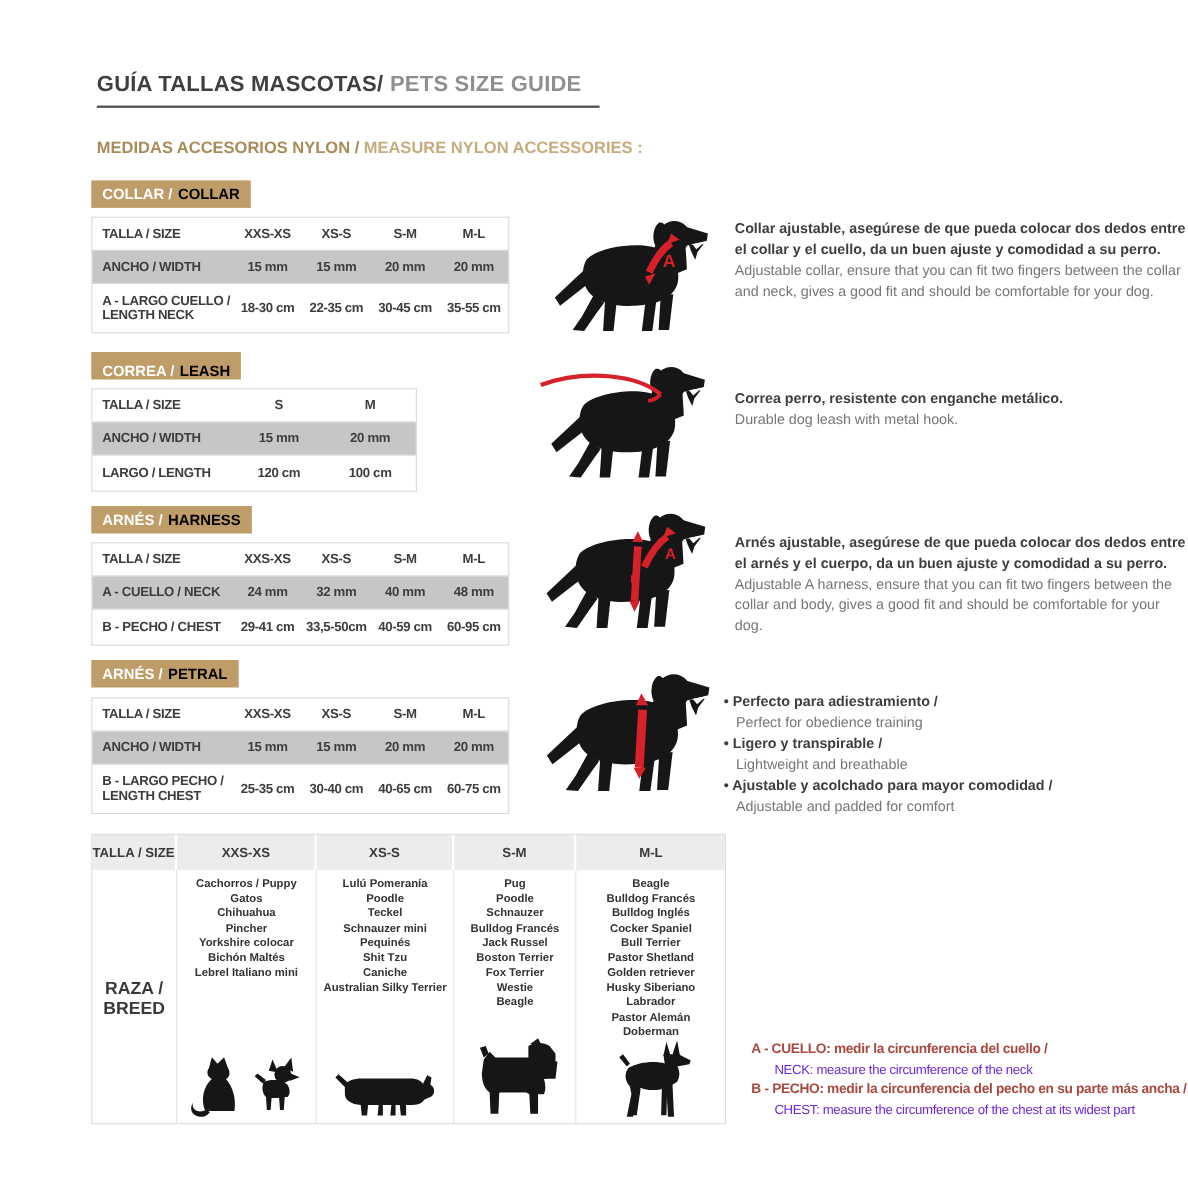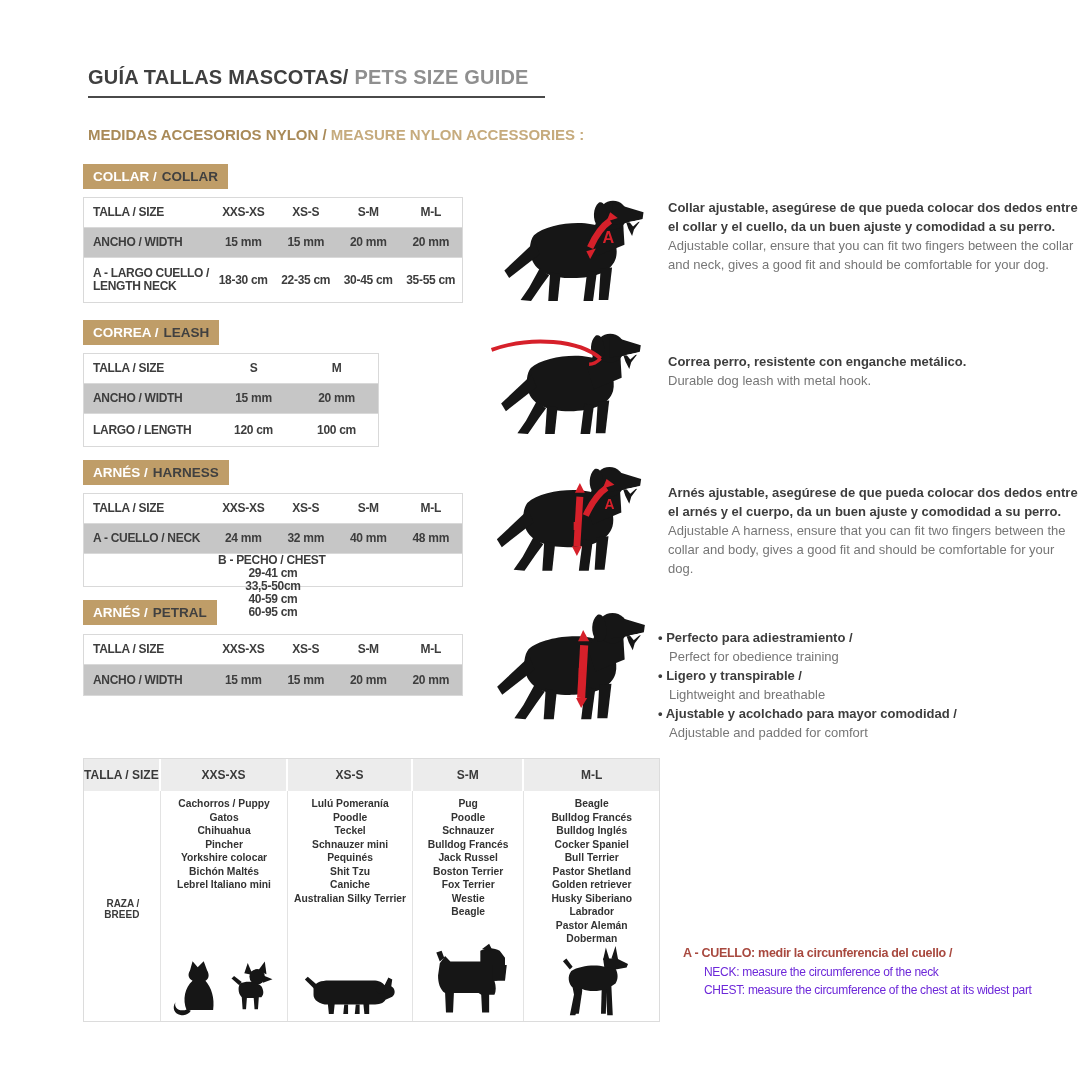--- a/index.html
+++ b/index.html
@@ -8,21 +8,21 @@
   #canvas{position:relative;width:1080px;height:1080px;background:#fff;overflow:hidden;color:#3d3d3d;}
 
   .title{position:absolute;left:88px;top:66px;font-size:20px;font-weight:bold;letter-spacing:.2px;
          border-bottom:2px solid #4a4a4a;padding:0 16px 7px 0;color:#3f3f3f;white-space:nowrap;}
   .title .lt{color:#8f8f8f;margin-left:6px;}
   .subtitle{position:absolute;left:88px;top:126px;font-size:15px;font-weight:bold;color:#a98a58;white-space:nowrap;}
   .subtitle .lt{color:#c6ab7d;margin-left:4px;}
 
   .badge{position:absolute;height:25px;background:#bf9d68;color:#fff;font-weight:bold;font-size:13.5px;
          display:inline-flex;align-items:center;padding:0 10px;white-space:nowrap;}
-  .badge .lt{color:#404040;margin-left:5px;}
+  .badge .lt{color:#000000;margin-left:5px;}
 
   .sizetable{position:absolute;border:1px solid #d9d9d9;background:#fff;}
   .trow{display:flex;align-items:center;height:30px;border-bottom:1px solid #d9d9d9;}
   .trow:last-child{border-bottom:none;}
   .trow.gray{background:#c6c6c6;justify-content:center;}
   .trow.tall{height:44px;}
   .tcell{flex:1;font-size:12px;font-weight:bold;color:#3d3d3d;text-align:center;line-height:13px;letter-spacing:-.3px;}
   .tcell.label{flex:none;width:128px;text-align:left;padding-left:9px;}
 
   .dog{position:absolute;}
@@ -42,21 +42,21 @@
   .bt-header{display:flex;height:32px;}
   .bt-hcell{background:#ececec;display:flex;align-items:center;justify-content:center;
             font-size:12px;font-weight:bold;color:#3a3a3a;border-right:2px solid #fff;}
   .bt-hcell:last-child{border-right:none;}
   .bt-body{display:flex;height:230px;}
   .bt-col{border-right:1px solid #e3e3e3;display:flex;flex-direction:column;align-items:center;padding-top:6px;}
   .bt-col:last-child{border-right:none;}
   .w0{width:77px;} .w1{width:128px;} .w2{width:125px;} .w3{width:112px;} .w4{width:135px;}
   .breeds{font-size:10.3px;font-weight:bold;line-height:13.5px;text-align:center;color:#333;}
   .bt-sil{margin-top:auto;margin-bottom:5px;display:flex;align-items:flex-end;gap:4px;}
-  .raza{margin:auto;font-size:10px;font-weight:bold;white-space:pre-line;text-align:right;color:#3a3a3a;}
+  .raza{margin:auto;font-size:16px;font-weight:bold;white-space:pre-line;text-align:center;color:#3a3a3a;}
 
   .notes{position:absolute;left:683px;top:944px;font-size:12.5px;line-height:18.5px;letter-spacing:-.3px;white-space:nowrap;}
   .notes .nb{font-weight:bold;color:#a8493f;}
   .notes .nl{color:#6d28d9;padding-left:21px;font-size:12px;}
 </style>
 </head>
 <body>
 
 <div id="canvas">
 
@@ -120,21 +120,21 @@
       <path fill="#d6202a" d="M124,20 L132,26 L120,30 Z"></path>
       <path fill="#d6202a" d="M99,61 L109,58 L103,69 Z"></path>
       <text x="116" y="52" font-size="17">A</text>
     </svg>
   </div>
   <div class="desc" style="left:668px;top:198px;">
     <div class="es">Collar ajustable, asegúrese de que pueda colocar dos dedos entre el collar y el cuello, da un buen ajuste y comodidad a su perro.</div>
     <div class="en">Adjustable collar, ensure that you can fit two fingers between the collar and neck, gives a good fit and should be comfortable for your dog.</div>
   </div>
 
-  <div class="badge" style="left:83px;top:320px;">
+  <div class="badge" style="left:83px;top:320px;align-items:flex-end;">
     <span>CORREA /</span>
     <span class="lt">LEASH</span>
   </div>
   <div class="sizetable" style="left:83px;top:353px;width:296px;">
     <div class="trow">
       <div class="tcell label">TALLA / SIZE</div>
       <div class="tcell">S</div>
       <div class="tcell">M</div>
     </div>
     <div class="trow gray">
@@ -172,21 +172,21 @@
       <div class="tcell">S-M</div>
       <div class="tcell">M-L</div>
     </div>
     <div class="trow gray">
       <div class="tcell label">A - CUELLO / NECK</div>
       <div class="tcell">24 mm</div>
       <div class="tcell">32 mm</div>
       <div class="tcell">40 mm</div>
       <div class="tcell">48 mm</div>
     </div>
-    <div class="trow" style="height:32px;flex-direction:column;">
+    <div class="trow" style="height:32px;">
       <div class="tcell label">B - PECHO / CHEST</div>
       <div class="tcell">29-41 cm</div>
       <div class="tcell">33,5-50cm</div>
       <div class="tcell">40-59 cm</div>
       <div class="tcell">60-95 cm</div>
     </div>
   </div>
   <div class="dog" style="left:484px;top:458px;">
     <svg width="168" height="116" viewBox="0 0 170 115">
       <use href="#dog-shape"></use>
@@ -215,20 +215,27 @@
       <div class="tcell">XS-S</div>
       <div class="tcell">S-M</div>
       <div class="tcell">M-L</div>
     </div>
     <div class="trow gray">
       <div class="tcell label">ANCHO / WIDTH</div>
       <div class="tcell">15 mm</div>
       <div class="tcell">15 mm</div>
       <div class="tcell">20 mm</div>
       <div class="tcell">20 mm</div>
+    </div>
+    <div class="trow tall">
+      <div class="tcell label">B - LARGO PECHO / LENGTH CHEST</div>
+      <div class="tcell">25-35 cm</div>
+      <div class="tcell">30-40 cm</div>
+      <div class="tcell">40-65 cm</div>
+      <div class="tcell">60-75 cm</div>
     </div>
   </div>
   <div class="dog" style="left:484px;top:599px;">
     <svg width="172" height="128" viewBox="0 0 170 115">
       <use href="#dog-shape"></use>
       <path d="M99,40 L96,92" stroke="#d6202a" stroke-width="8" fill="none"></path>
       <path fill="#d6202a" d="M93,36 L104,36 L98,25 Z"></path>
       <path fill="#d6202a" d="M91,92 L102,92 L96,102 Z"></path>
       <text x="93" y="70" font-size="11" fill="#111">B</text>
     </svg>
@@ -353,16 +360,17 @@
             <path d="M24,34 L14,22 L19,18 L28,30 Z"></path>
           </svg>
         </div>
       </div>
     </div>
   </div>
 
   <div class="notes">
     <div class="nb">A - CUELLO: medir la circunferencia del cuello /</div>
     <div class="nl">NECK: measure the circumference of the neck</div>
+    <div class="nb">B - PECHO: medir la circunferencia del pecho en su parte más ancha /</div>
     <div class="nl">CHEST: measure the circumference of the chest at its widest part</div>
   </div>
 
 </div>
 
 </body></html>

